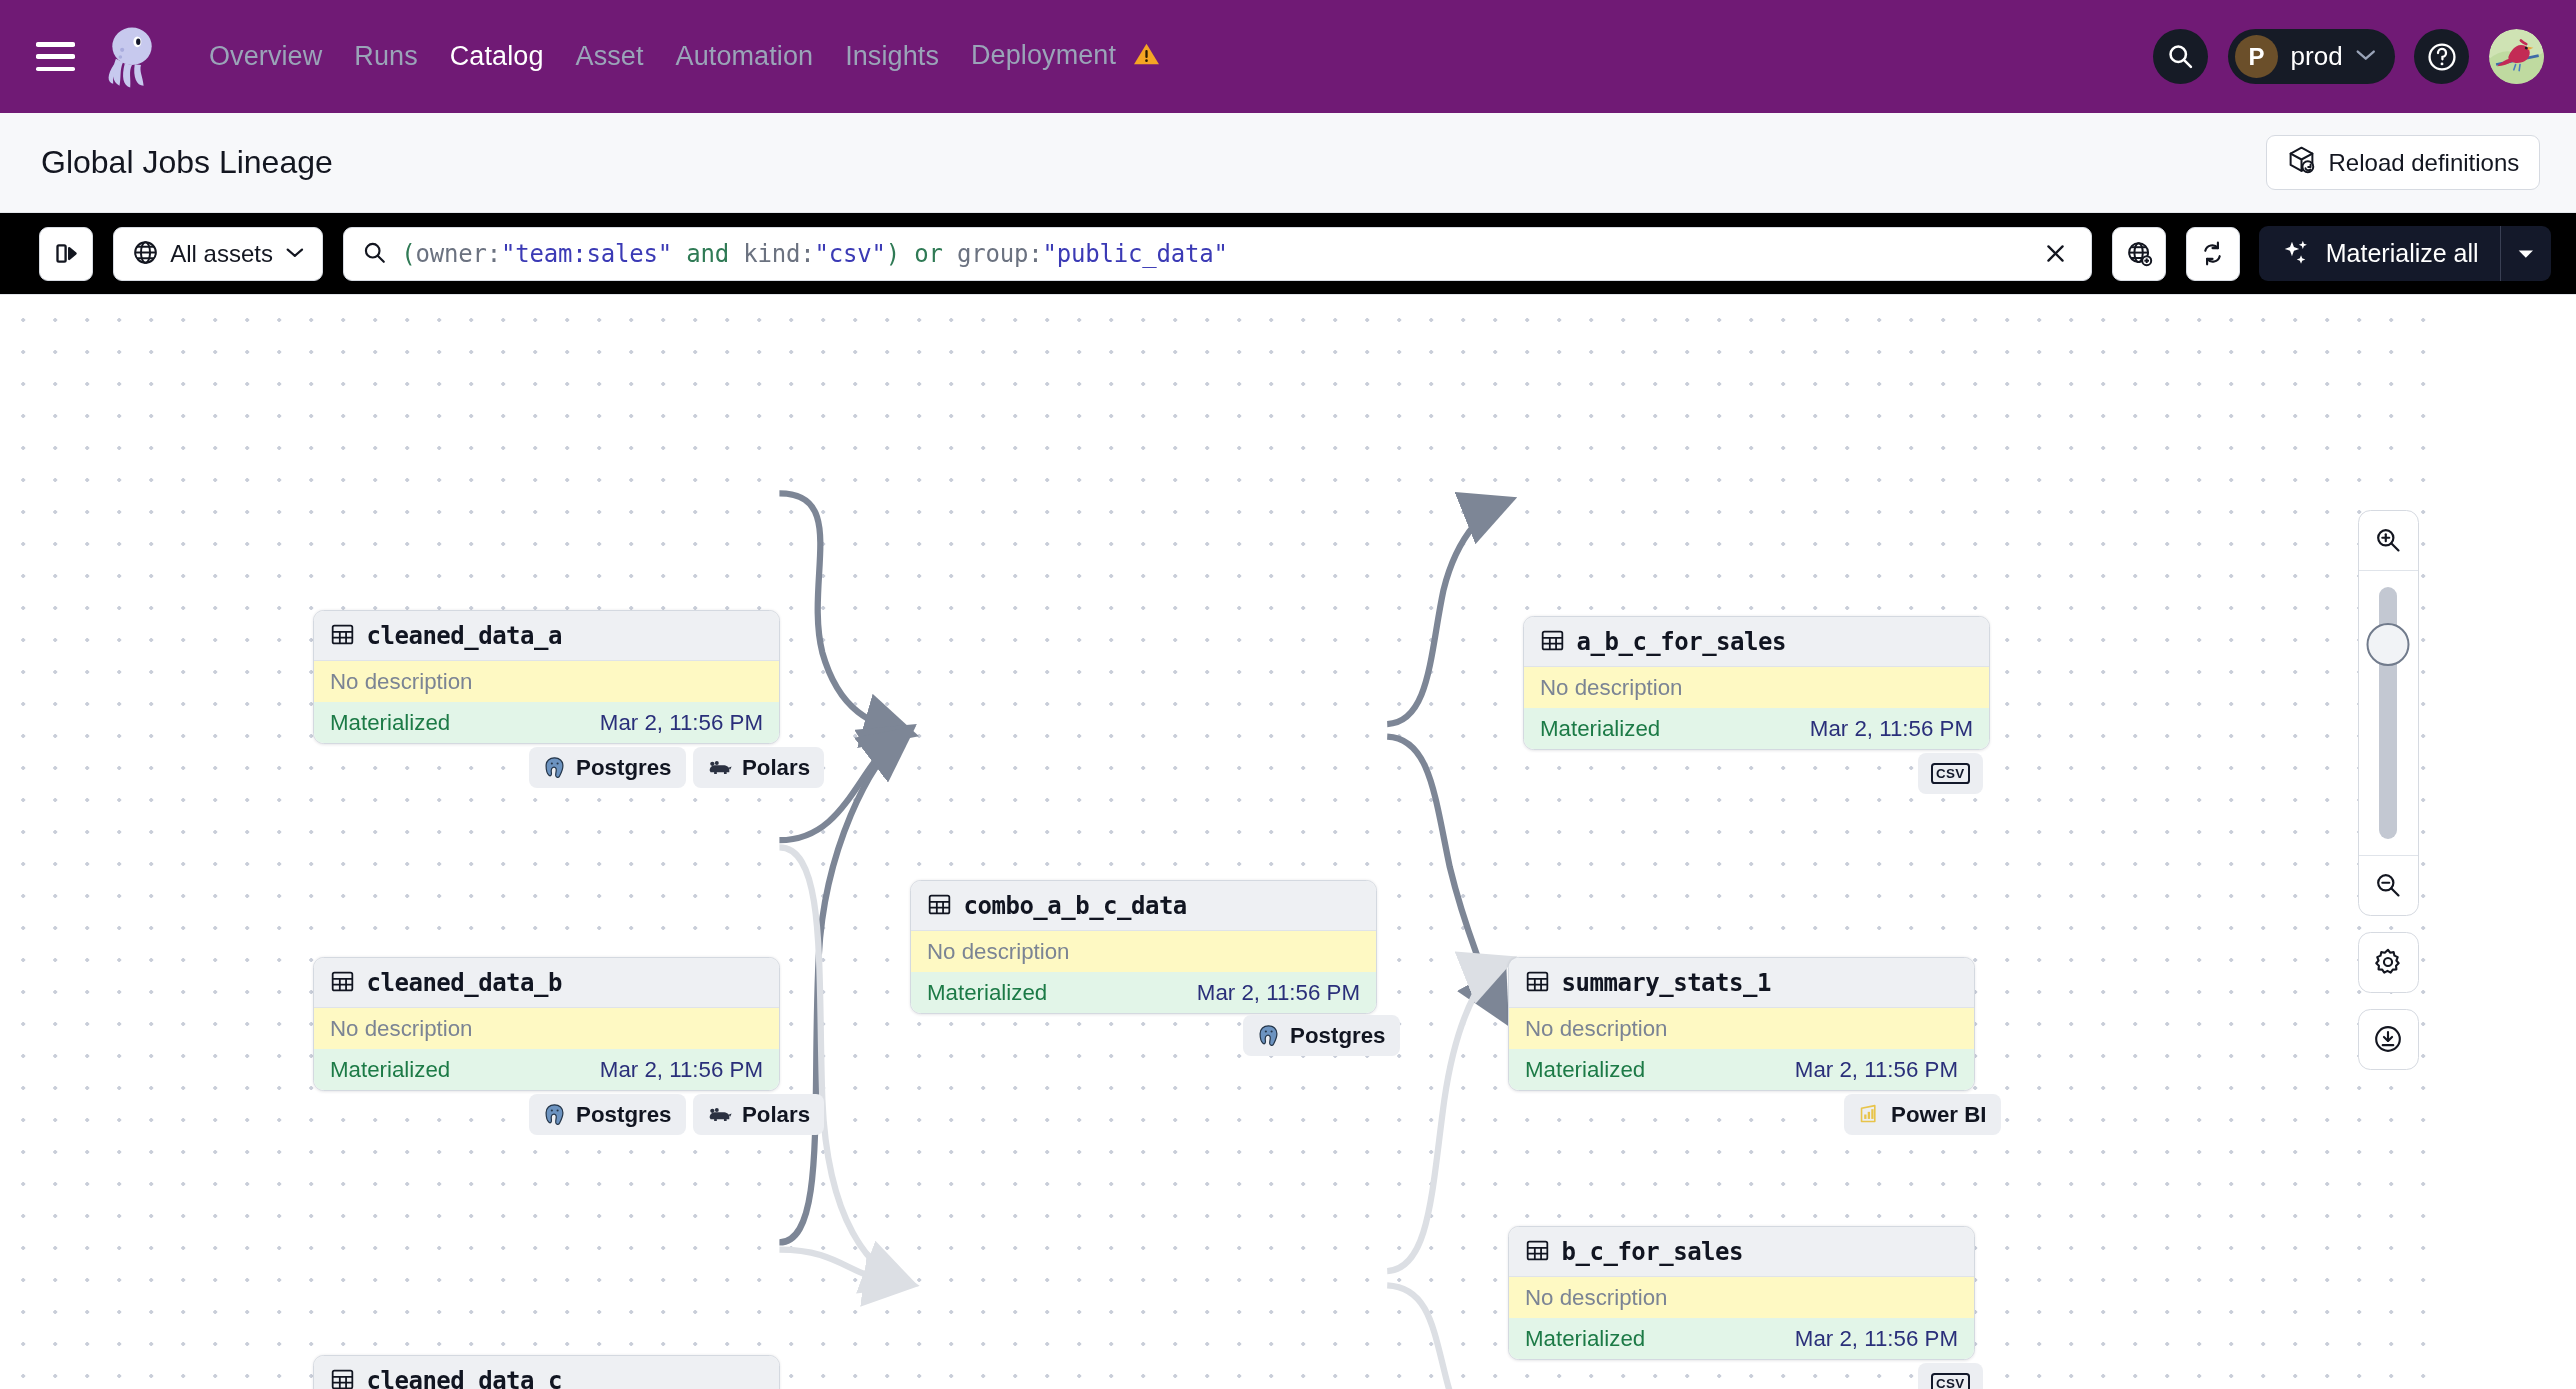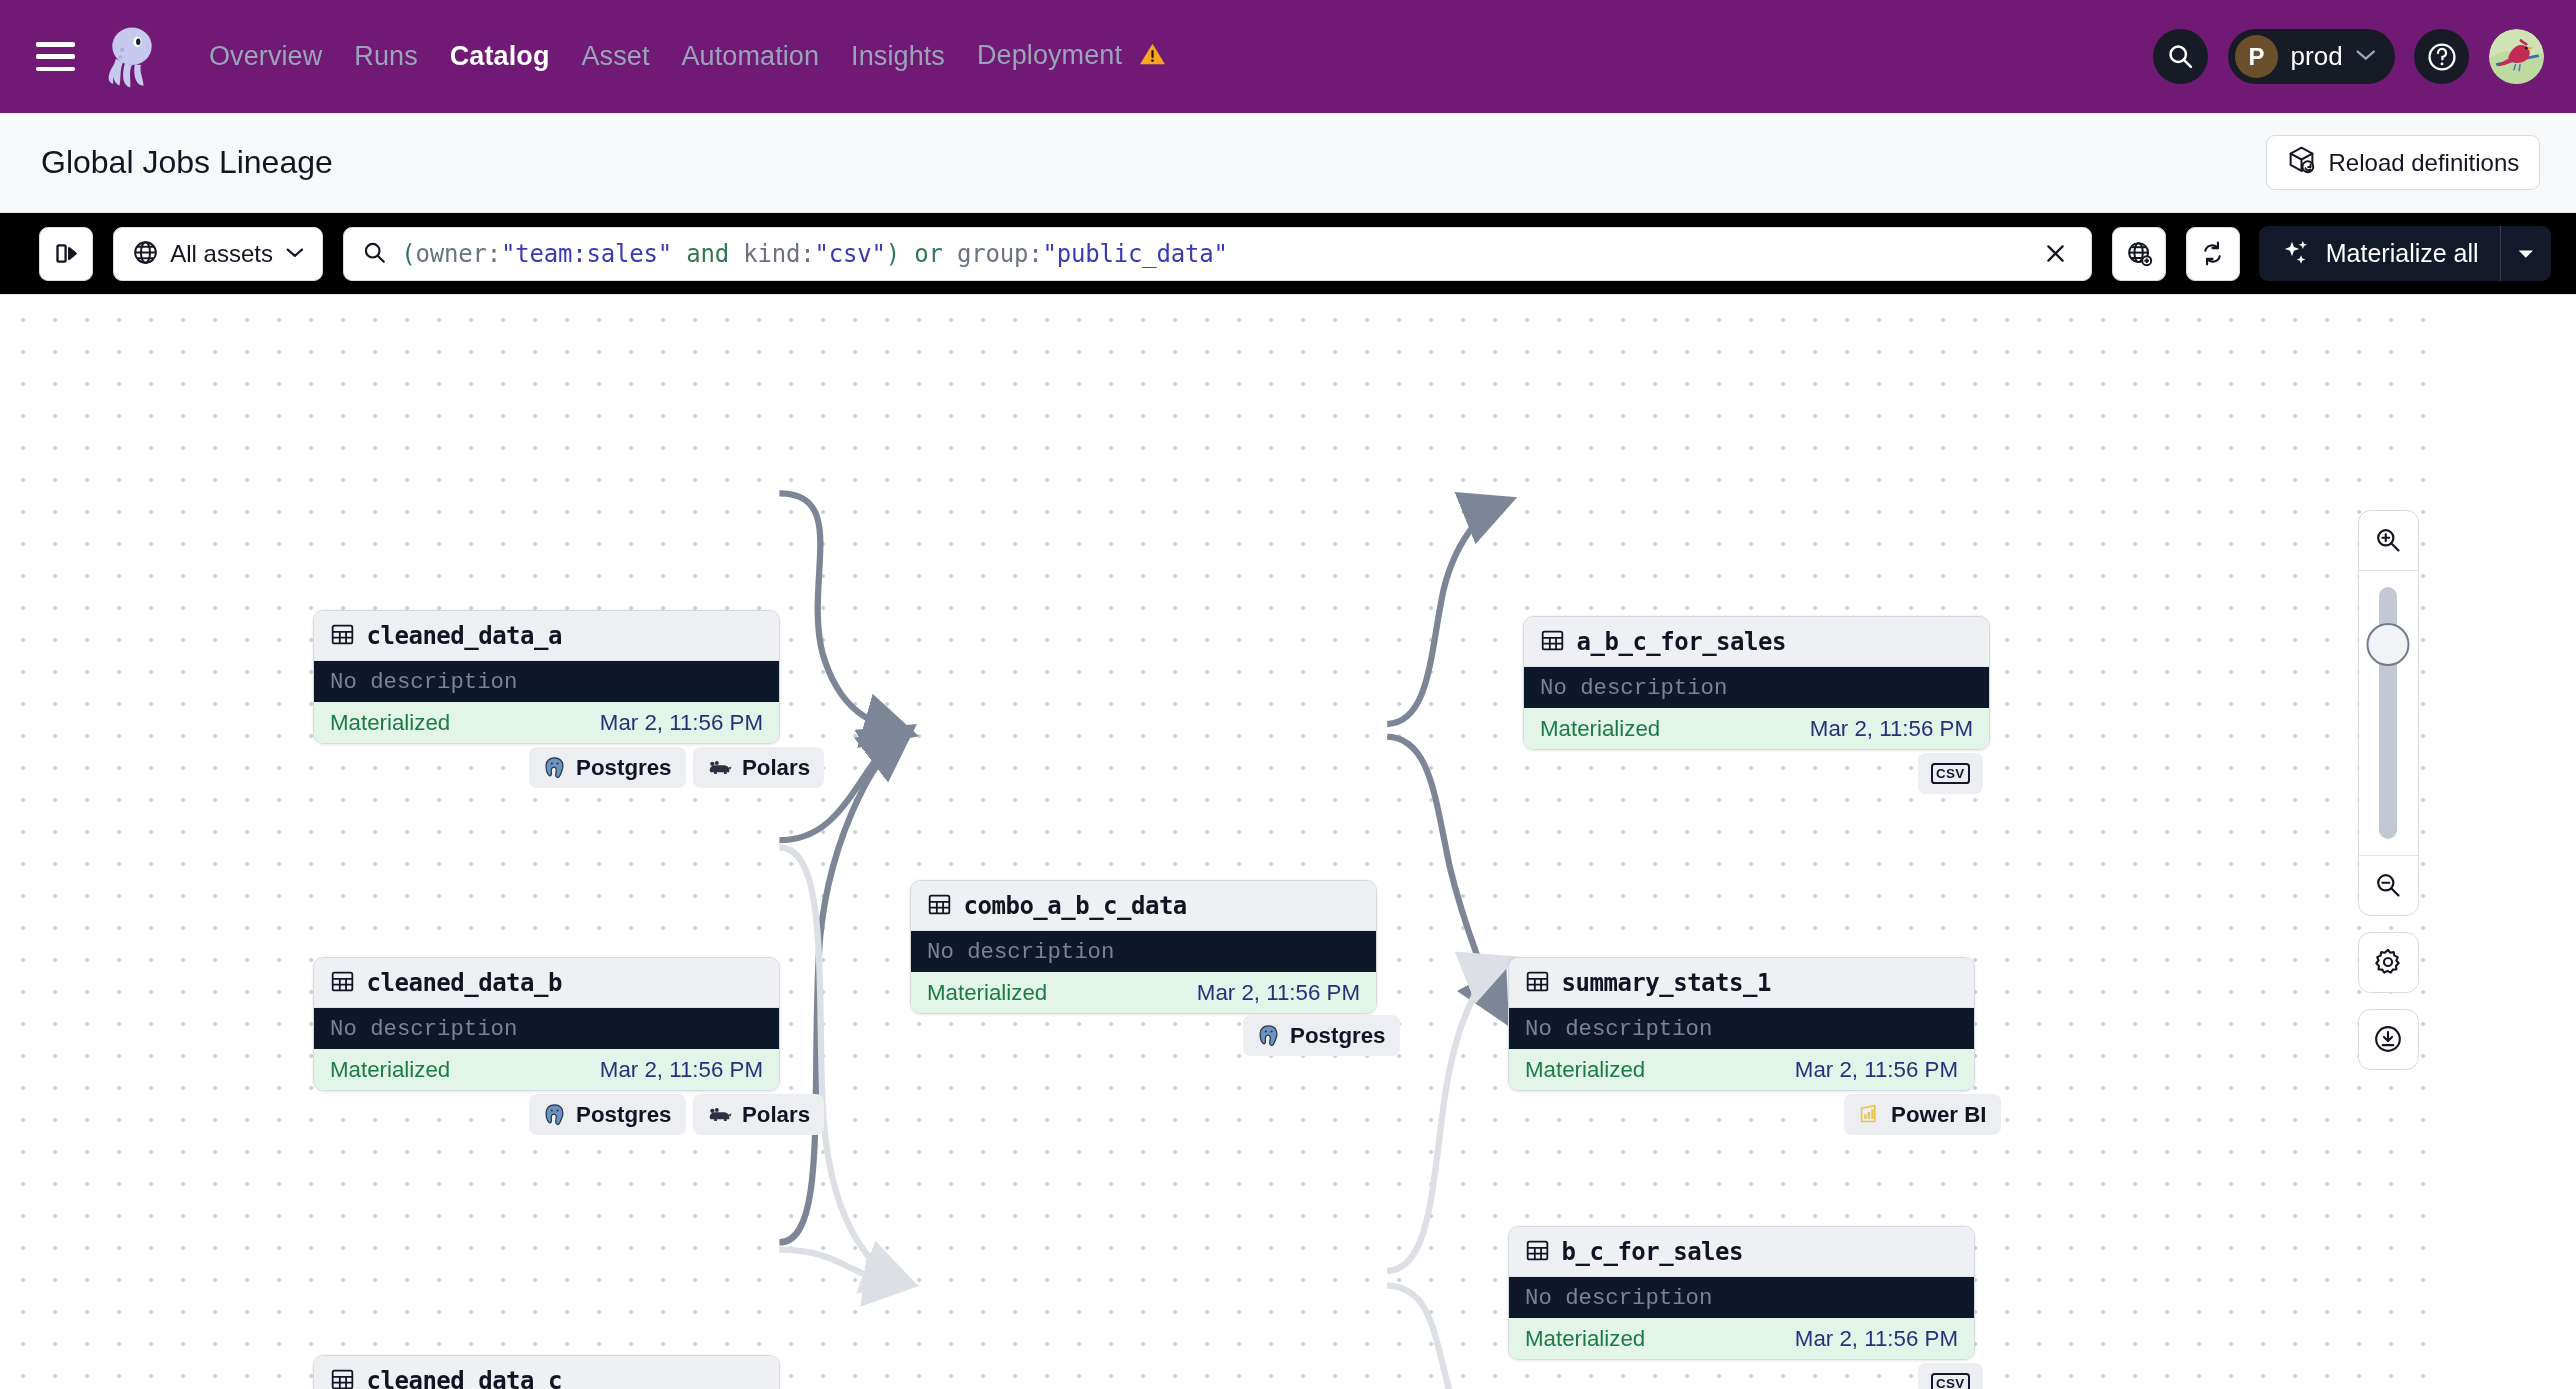--- a/index.html
+++ b/index.html
@@ -22,21 +22,21 @@
   .hamburger { width: 39px; height: 29px; display: flex; flex-direction: column; justify-content: space-between; cursor: pointer; margin-right: 23px; }
   .hamburger span { display: block; height: 4.5px; background: #ffffff; border-radius: 1.8px; }
 
   .logo { width: 68px; height: 68px; margin-right: 27px; display: flex; align-items: center; justify-content: center; }
 
   .navlinks { display: flex; align-items: center; gap: 0px; }
   .navlink {
     color: #9aa4b8; font-size: 27px; padding: 9px 16px;
     cursor: pointer; white-space: nowrap; letter-spacing: 0.1px;
   }
-  .navlink.active { color: #ffffff; font-weight: 700; }
+  .navlink.active { color: #ffffff; font-weight: 400; }
   .warn-tri { display: inline-block; margin-left: 9px; vertical-align: -1.8px; }
 
   .nav-right { margin-left: auto; display: flex; align-items: center; gap: 19.7px; }
   .circle-btn {
     width: 55px; height: 55px; border-radius: 50%;
     background: #161b26; display: flex; align-items: center; justify-content: center;
     cursor: pointer;
   }
   .deploy-pill {
     height: 55px; border-radius: 28px; background: #161b26;
@@ -117,21 +117,21 @@
   .node-head {
     background: #eef0f3; border-bottom: 0.9px solid #dfe3e9;
     height: 50px; display: flex; align-items: center; gap: 11.6px; padding: 0 16px;
   }
   .node-title {
     font-family: "DejaVu Sans Mono", monospace; font-size: 24px; color: #111521;
     font-weight: 700; letter-spacing: -0.5px; white-space: nowrap;
   }
   .node-desc {
     height: 41px; display: flex; align-items: center; padding: 0 16px;
-    font-size: 22.3px; color: #7b8494; background: #0f172a; font-family: Liberation Mono, monospace;
+    font-size: 22.3px; color: #7b8494; background: #fef9c3;
   }
   .node-status {
     height: 41px; background: #e2f5e8; display: flex; align-items: center;
     justify-content: space-between; padding: 0 16px;
   }
   .status-label { font-size: 22.3px; color: #1c7a46; }
   .status-time  { font-size: 22.3px; color: #2a2f7a; }
 
   .tags { position: absolute; display: flex; gap: 7px; }
   .tag {

